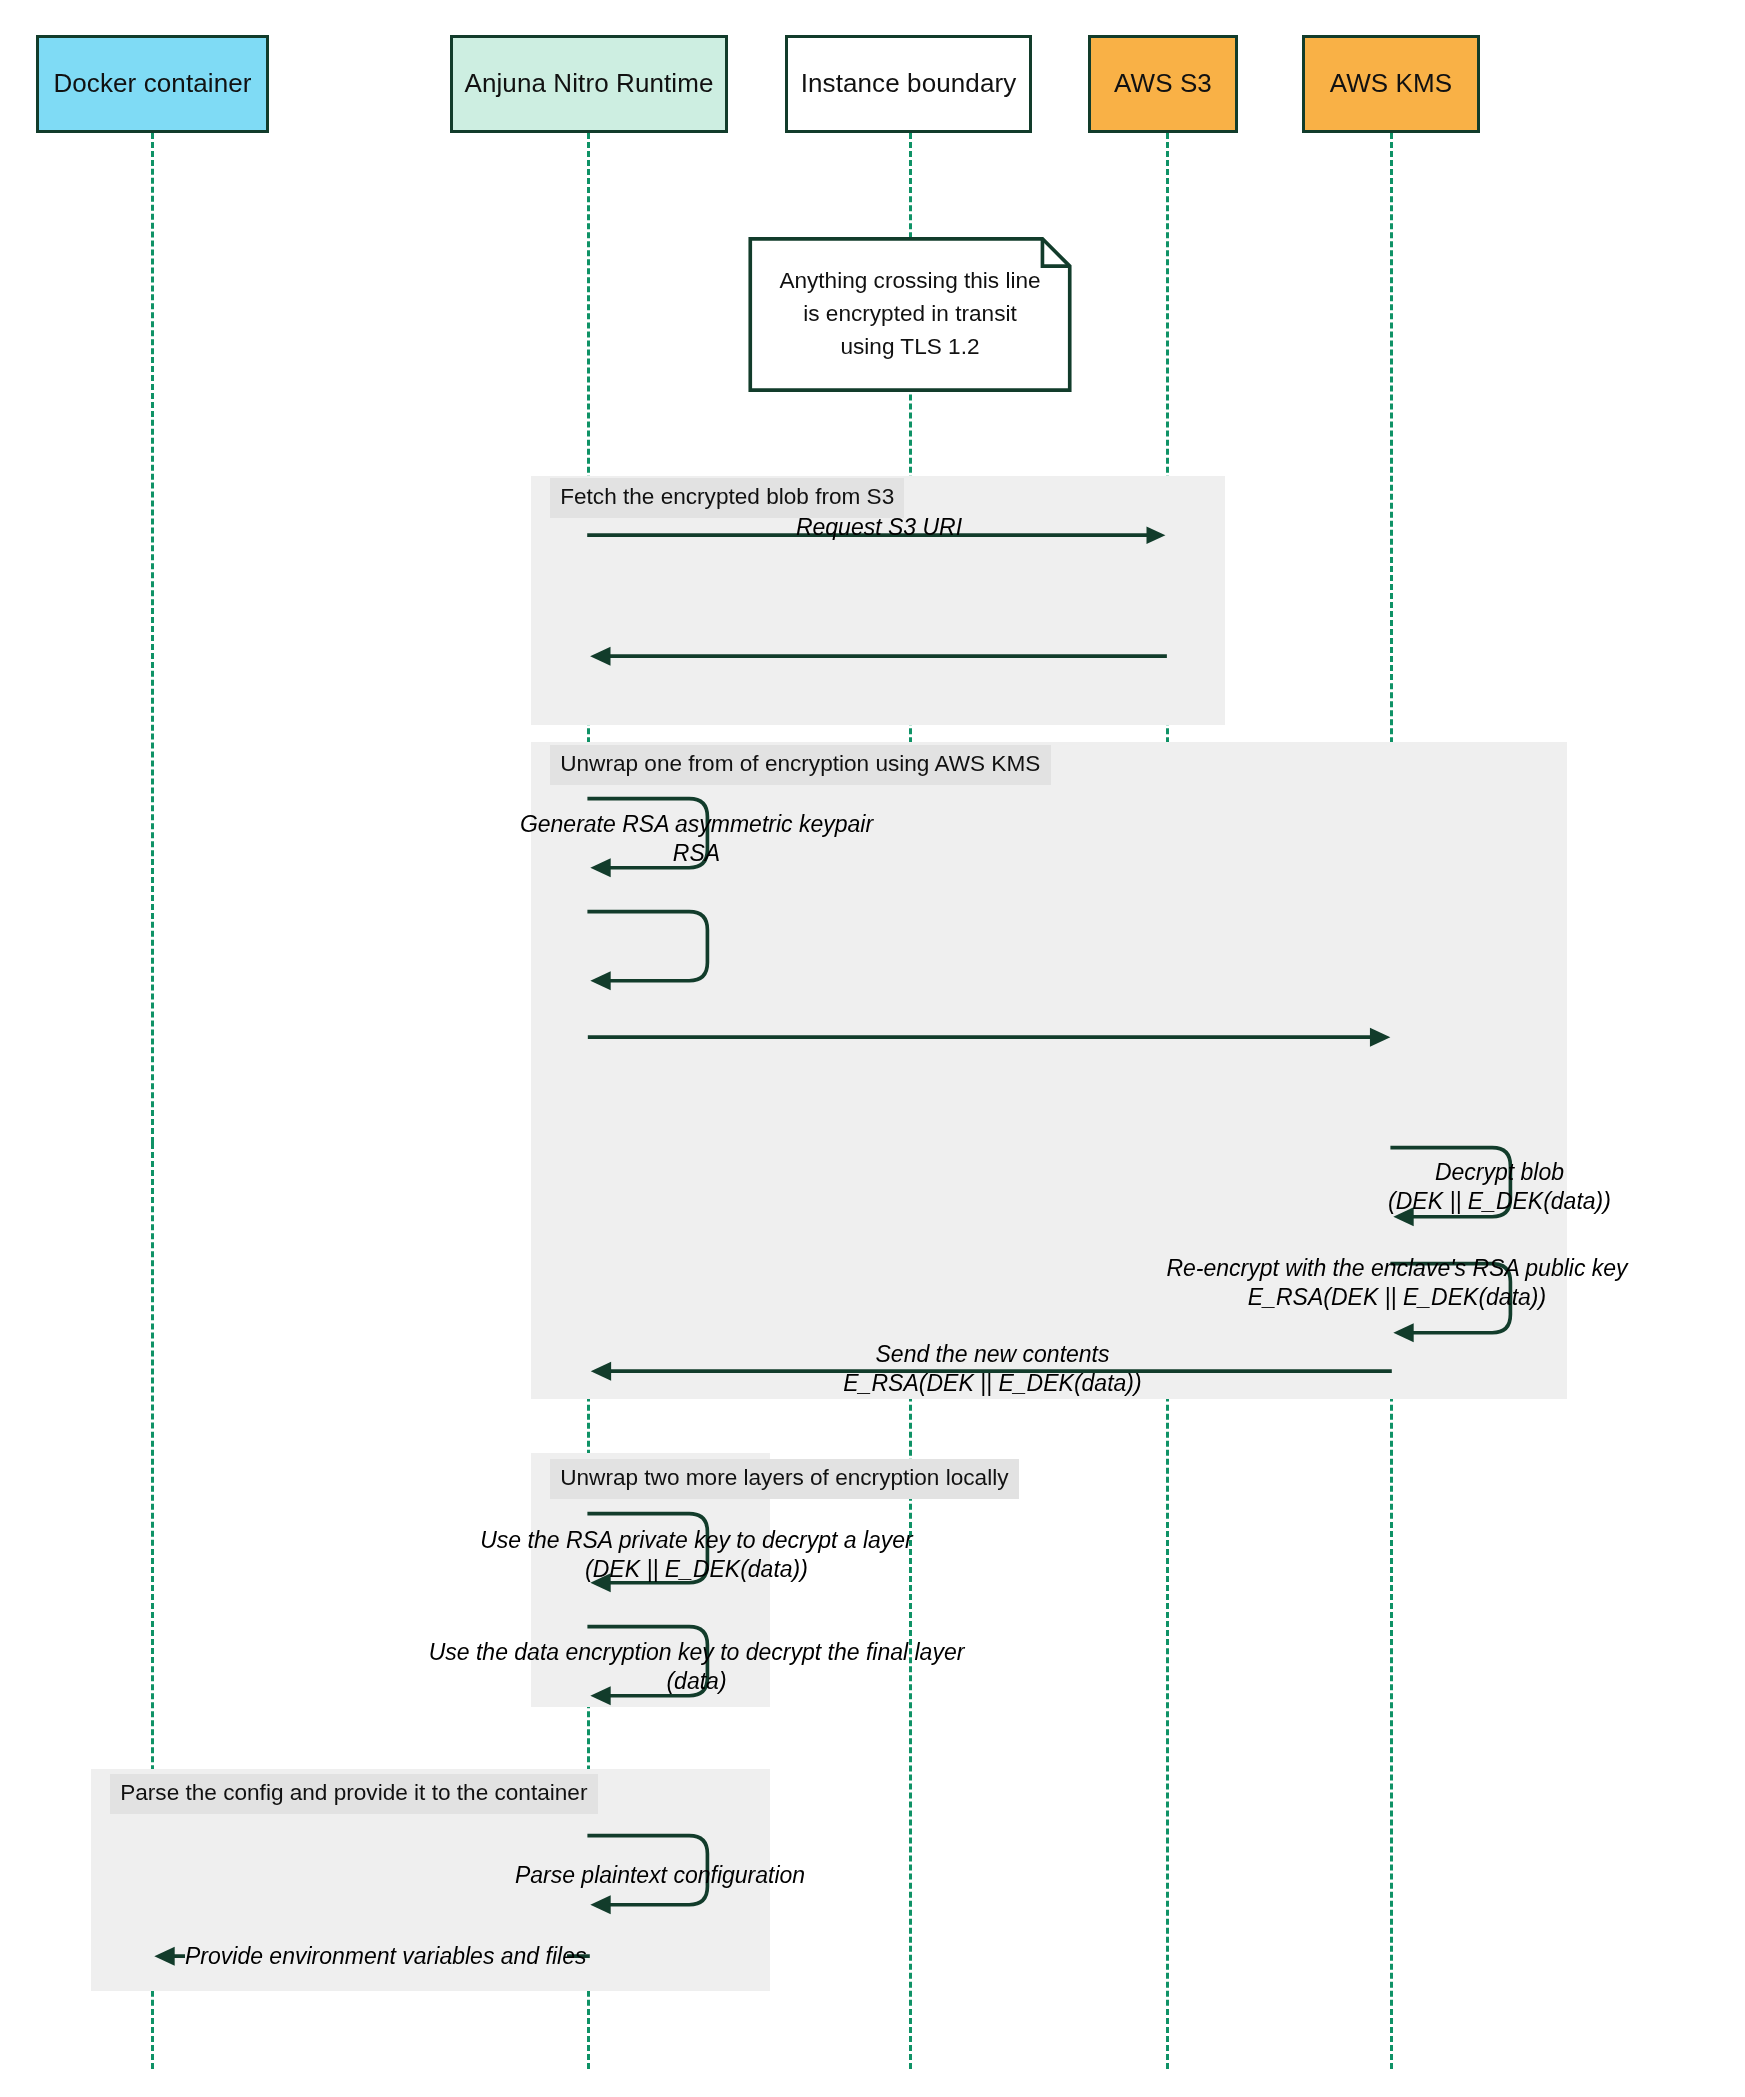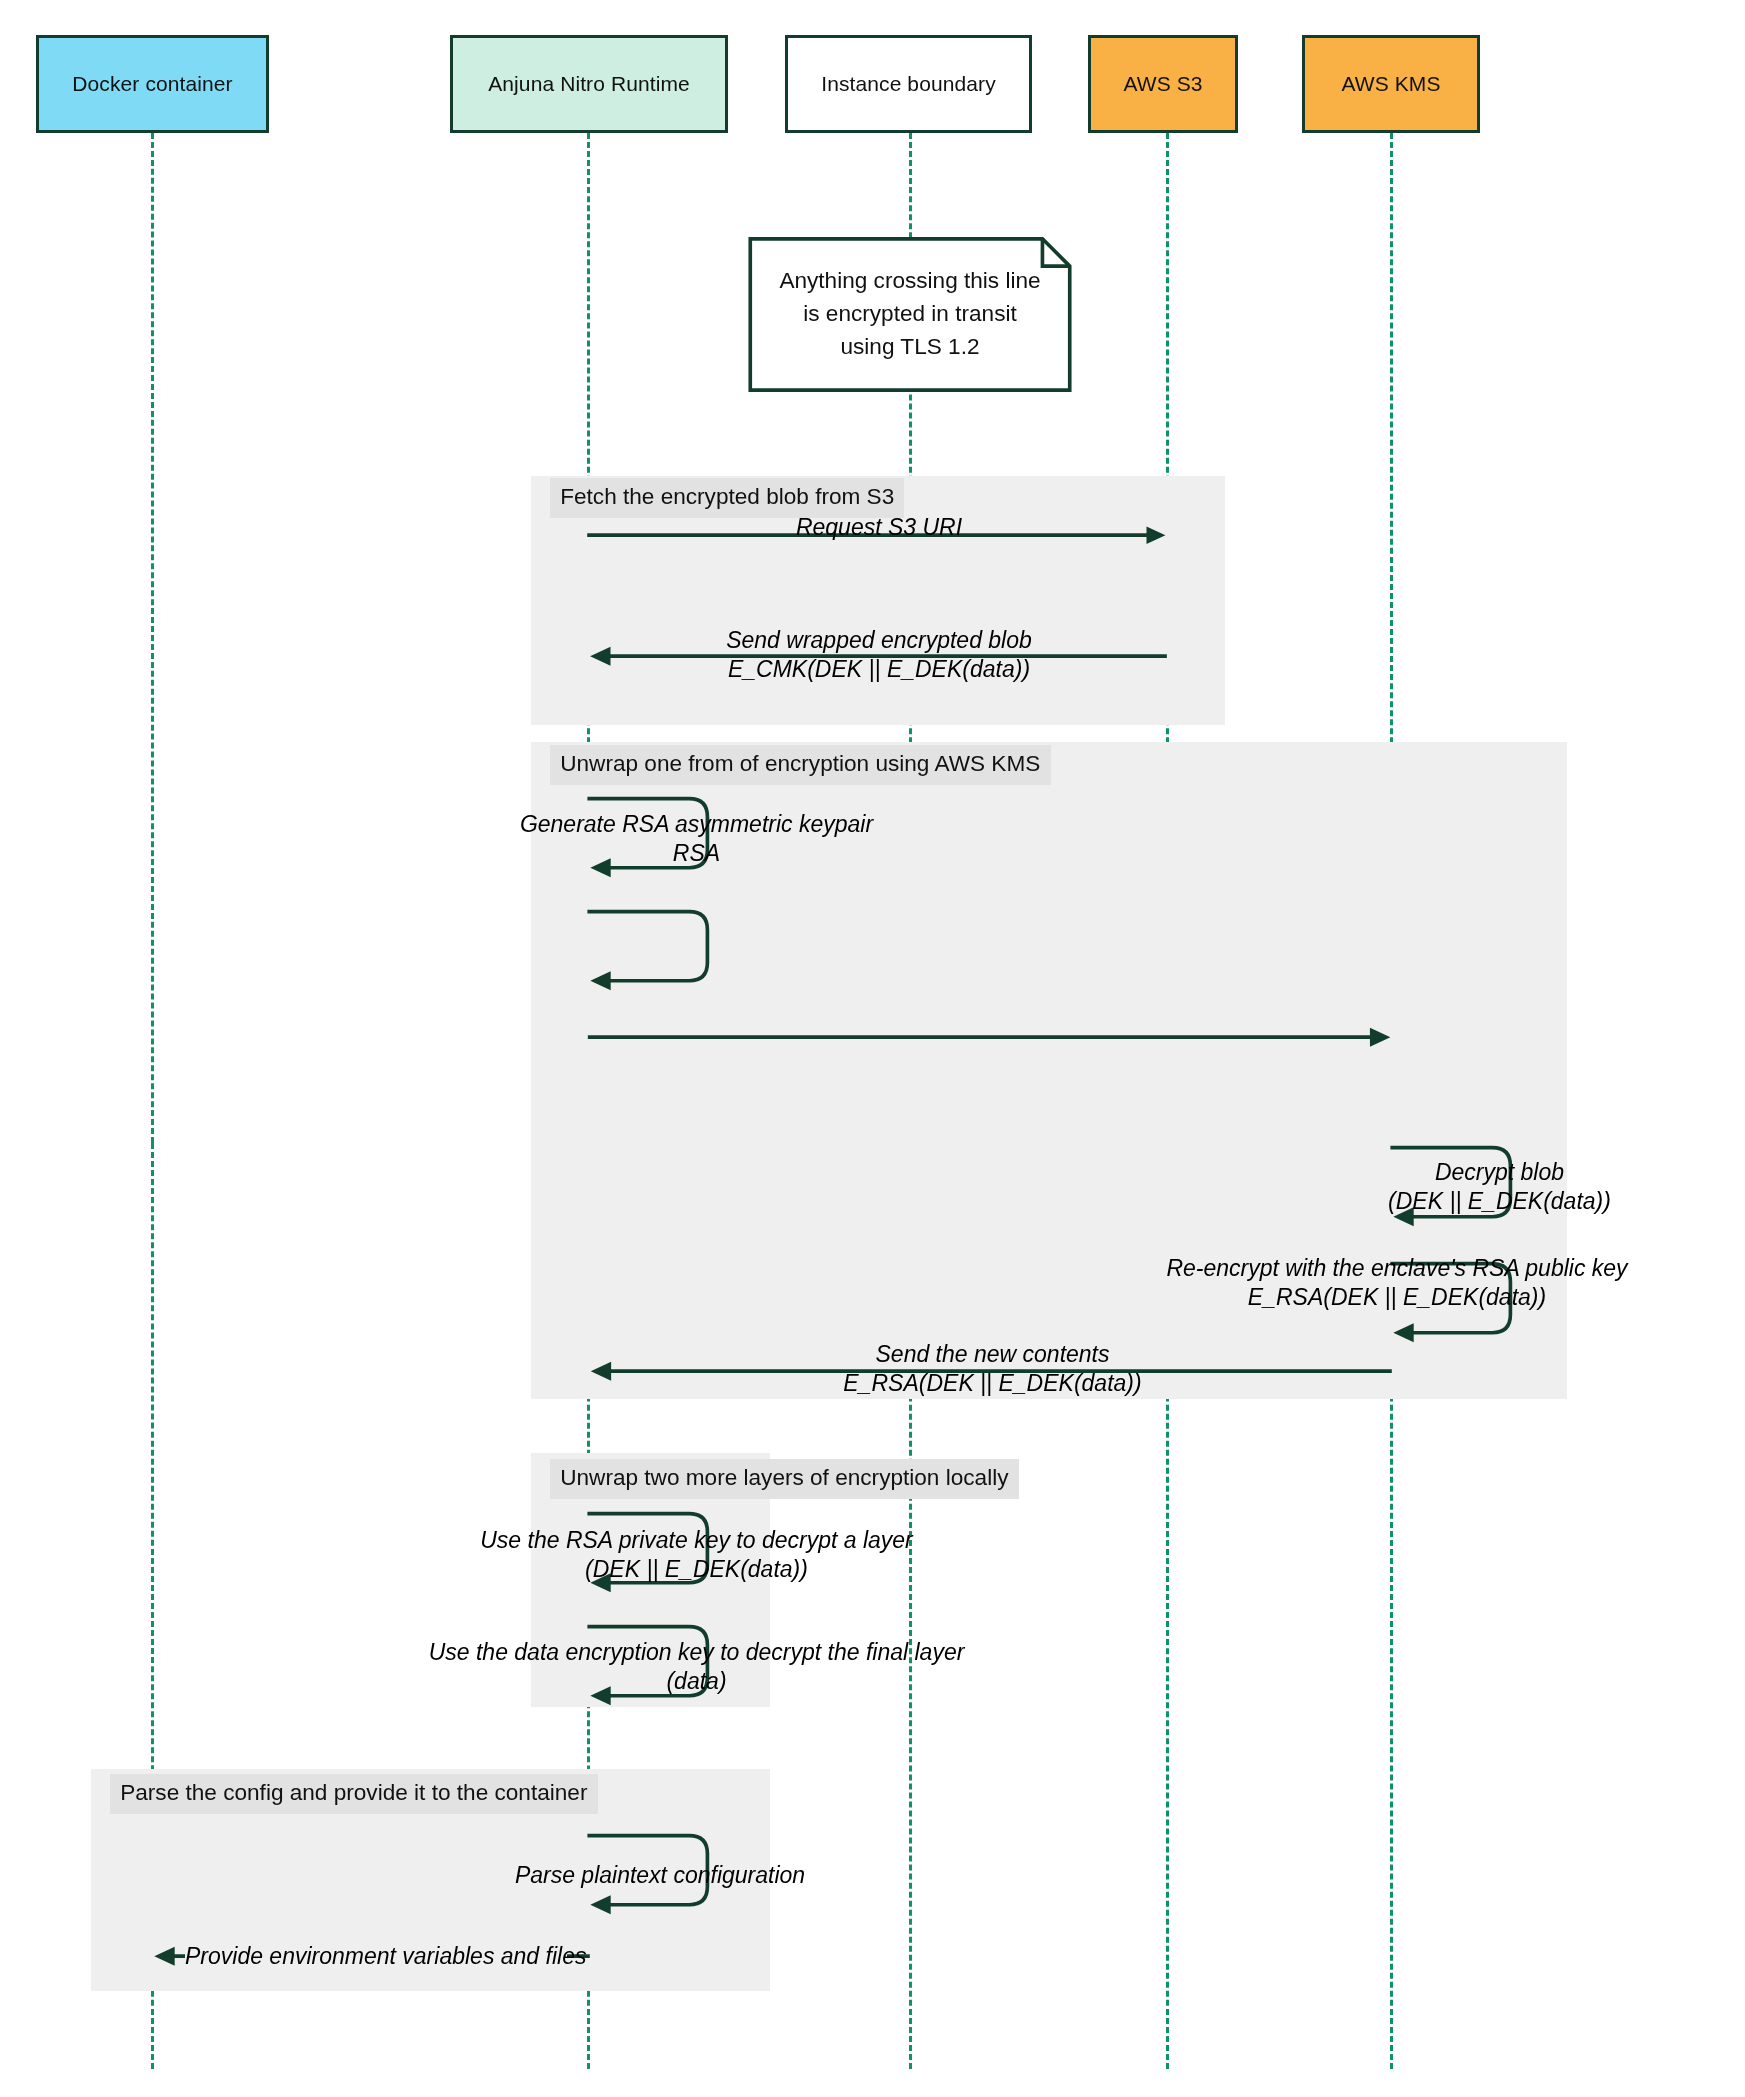--- a/index.html
+++ b/index.html
@@ -5,21 +5,21 @@
   html,body{margin:0;padding:0;background:#ffffff;}
   body{font-family:"Liberation Sans","DejaVu Sans",sans-serif;}
   #canvas{position:relative;width:1746px;height:2097px;background:#fff;overflow:hidden;}
 
   
   .head{
     position:absolute;box-sizing:border-box;
     border:3.6px solid #123c2b;
     display:flex;align-items:center;justify-content:center;
     text-align:center;color:#111111;
-    font-size:21px;line-height:1.2;letter-spacing:0.1px;
+    font-size:26px;line-height:1.2;letter-spacing:0.1px;
   }
   .head.docker{background:#7fdbf5;}
   .head.anjuna{background:#cdeee1;}
   .head.plain{background:#ffffff;}
   .head.aws{background:#f9b146;}
 
   
   .lifeline{
     position:absolute;width:0;
     border-left:3.6px dashed #0f9266;
@@ -117,24 +117,20 @@
   <div class="msg-label" style="left:660px; top:513px; width:438px;">
     <div>Request S3 URI</div>
   </div>
 
   <div class="arrow" style="left:587px; top:646px;">
     <svg width="583" height="20.4" viewBox="0 0 800 28">
       <line x1="20" y1="14" x2="796" y2="14" stroke="#123c2b" stroke-width="5"></line>
       <polygon points="4,14 32,1 32,27" fill="#123c2b"></polygon>
     </svg>
   </div>
-  <div class="msg-label" style="left:660px; top:626px; width:438px;">
-    <div>Send wrapped encrypted blob</div>
-    <div>E_CMK(DEK || E_DEK(data))</div>
-  </div>
 
   <div class="arrow" style="left:587px; top:795px;">
     <svg width="139" height="80" viewBox="0 0 190 110">
       <path d="M0,5 L140,5 Q165,5 165,30 L165,75 Q165,100 140,100 L28,100" fill="none" stroke="#123c2b" stroke-width="5"></path>
       <polygon points="4,100 32,87 32,113" fill="#123c2b"></polygon>
     </svg>
   </div>
   <div class="msg-label" style="left:514px; top:810px; width:365px;">
     <div>Generate RSA asymmetric keypair</div>
     <div>RSA</div>

